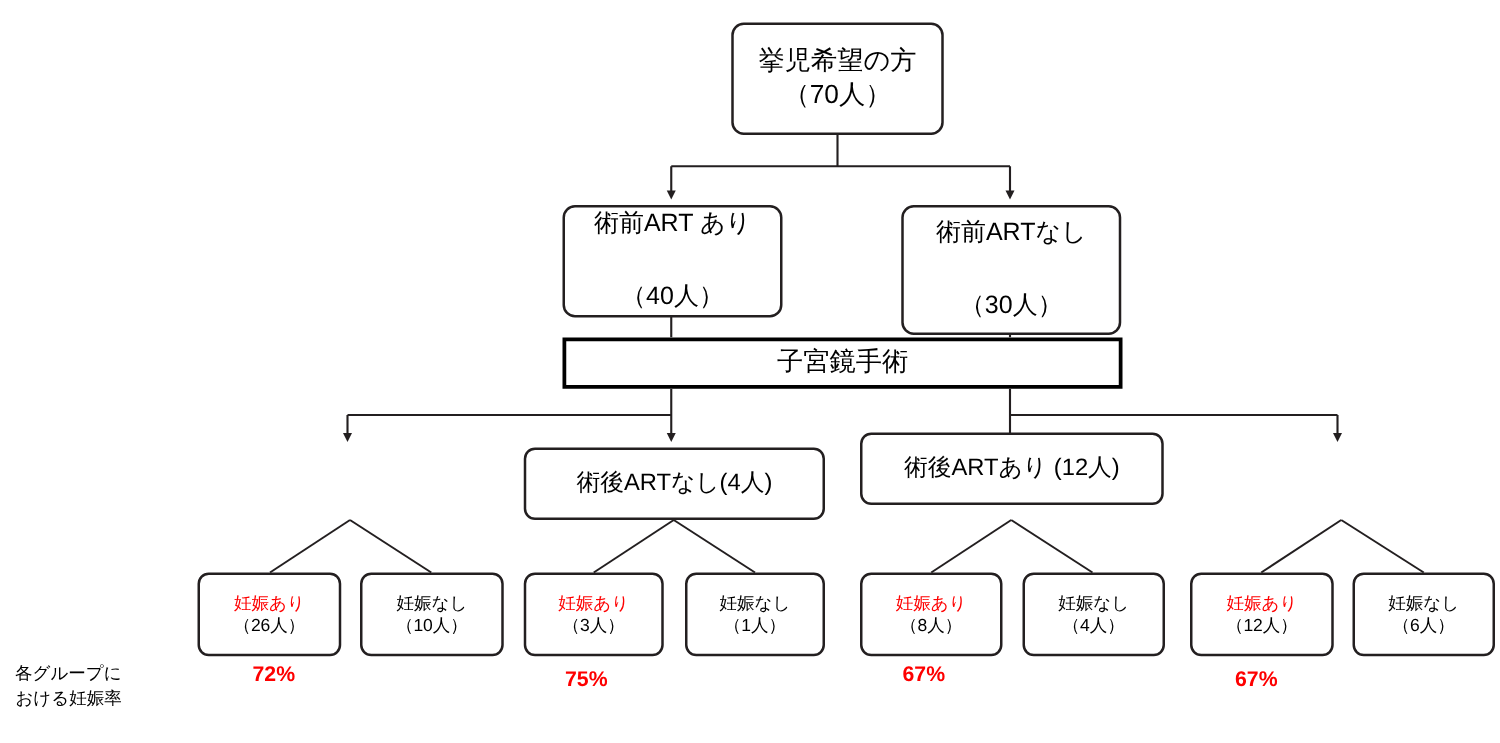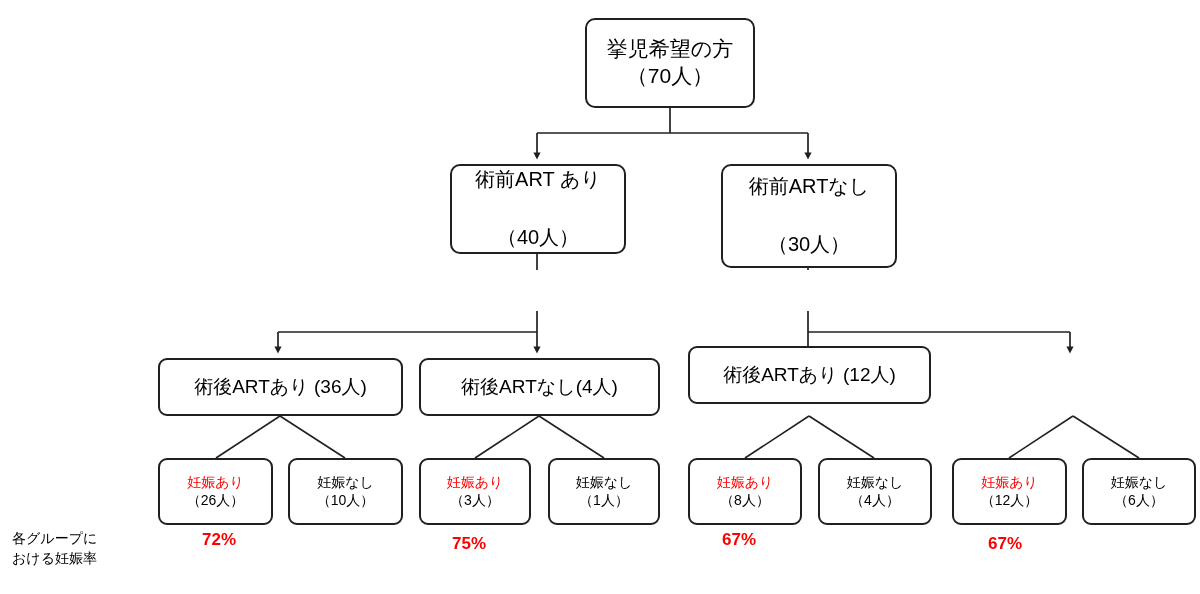--- a/index.html
+++ b/index.html
@@ -132,24 +132,24 @@
   <div class="node lvl2" style="left:450px; top:164px; width:176px; height:90px;">
     <div class="l1">術前ART あり</div>
     <div class="l2">（40人）</div>
   </div>
 
   <div class="node lvl2" style="left:721px; top:164px; width:176px; height:104px;">
     <div class="l1">術前ARTなし</div>
     <div class="l2">（30人）</div>
   </div>
 
-
-  <div class="node lvl3" style="left:158px; top:358px; width:245px; height:58px;">
-    <div class="l1">術後ARTあり (36人)</div>
-  </div>
+  <div class="node surgery" style="left:450px; top:270px; width:448px; height:41px;">
+    <div class="l1">子宮鏡手術</div>
+  </div>
+
 
   <div class="node lvl3" style="left:419px; top:358px; width:241px; height:58px;text-align:center;">
     <div class="l1">術後ARTなし(4人)</div>
   </div>
 
   <div class="node lvl3" style="left:688px; top:346px; width:243px; height:58px;">
     <div class="l1">術後ARTあり (12人)</div>
   </div>
 
 
@@ -191,18 +191,18 @@
   <div class="node leaf" style="left:1082px; top:458px; width:114px; height:67px;">
     <div class="l1">妊娠なし</div>
     <div class="l2">（6人）</div>
   </div>
 
   <div class="pct" style="left:202px; top:530px;">72%</div>
   <div class="pct" style="left:452px; top:534px;">75%</div>
   <div class="pct" style="left:722px; top:530px;">67%</div>
   <div class="pct" style="left:988px; top:534px;">67%</div>
 
-  <div class="caption" style="left:12px; top:528px;">
+  <div class="caption" style="left:12px; top:528px;text-align:right;">
     <div>各グループに</div>
     <div>おける妊娠率</div>
   </div>
 
 </div>
 
 </body></html>

